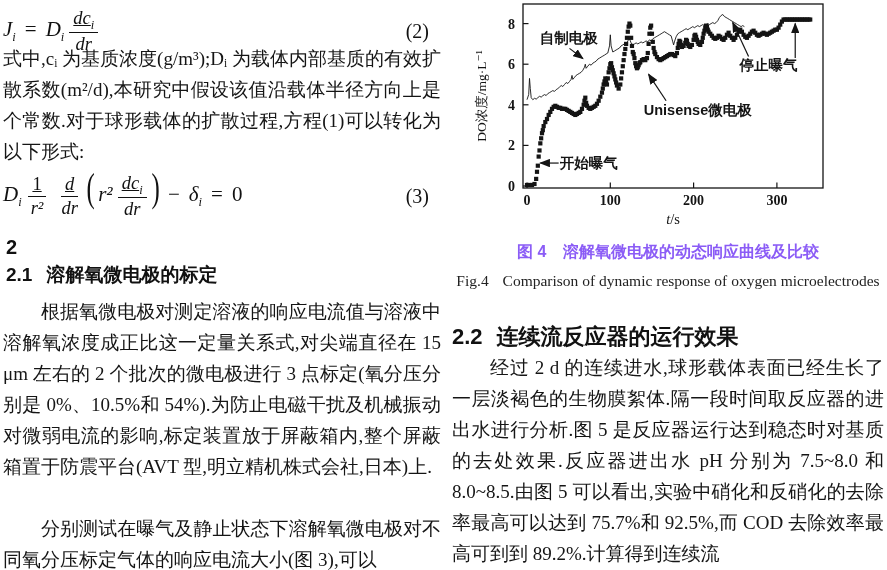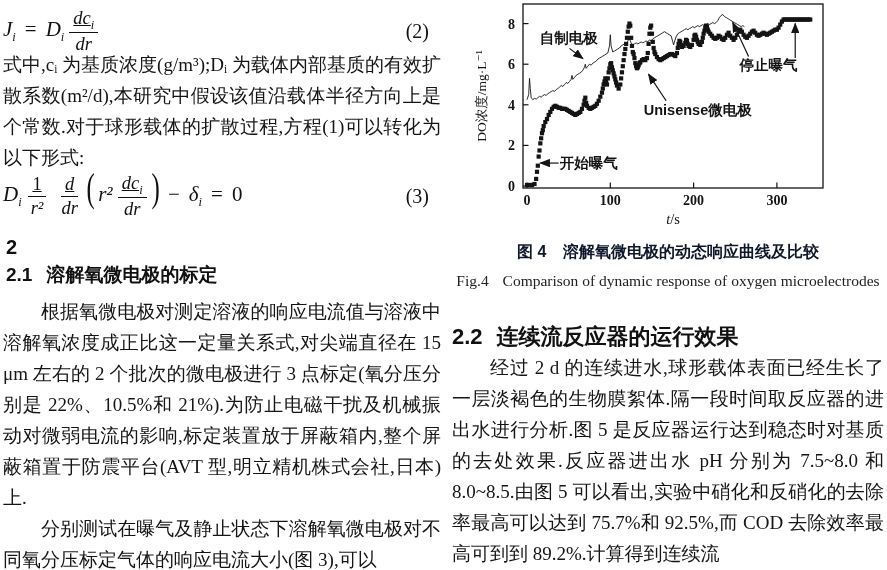--- a/index.html
+++ b/index.html
@@ -29,30 +29,30 @@
   .rm{font-style:normal;}
   .frac{display:inline-flex;flex-direction:column;align-items:center;
         vertical-align:middle;margin:0 5px;font-size:18.5px;line-height:1.2;}
   .frac .fnum{border-bottom:1.5px solid #111;padding:0 4px;text-align:center;text-decoration:underline;}
   .frac .fden{padding:0 4px;text-align:center;}
   .paren{font-size:40px;font-weight:400;transform:scaleX(.62);display:inline-block;
          font-style:normal;margin:0 -3px;line-height:0;}
   .eq-tag{position:absolute;right:12px;top:50%;transform:translateY(-50%);
           font-style:normal;font-size:20px;}
 
-  #para1{position:absolute;top:49px;left:0;width:438px;}
+  #para1{position:absolute;top:43px;left:0;width:438px;}
   #para21a{position:absolute;top:296px;left:0;width:438px;}
   #para21b{position:absolute;top:513px;left:0;width:438px;}
 
   
   #figure4{position:absolute;top:0;left:0;width:432px;}
   #figure4 svg{display:block;}
   #cap-cn{position:absolute;top:242px;left:0;width:432px;text-align:center;
           font-family:"Liberation Sans","DejaVu Sans",sans-serif;
-          font-weight:700;font-size:16px;color:#0f172a;}
+          font-weight:700;font-size:16px;color:#8b5cf6;}
   #cap-cn .cap-num{margin-right:12px;}
   #cap-en{position:absolute;top:272px;left:0;width:432px;text-align:center;
           font-size:15.5px;color:#222;}
   #cap-en .cap-num{margin-right:10px;}
   #para22{position:absolute;top:352px;left:0;width:432px;}
 </style>
 </head>
 <body>
 
 <div class="col" id="left-col">
@@ -83,21 +83,21 @@
 
   <h2 class="sec-h" id="h2-main">
     <span class="num">2</span>
   </h2>
 
   <h3 class="sec-h" id="h2-21">
     <span class="num">2.1</span>
     <span>溶解氧微电极的标定</span>
   </h3>
 
-  <p class="para indent" id="para21a">根据氧微电极对测定溶液的响应电流值与溶液中溶解氧浓度成正比这一定量关系式,对尖端直径在 15 μm 左右的 2 个批次的微电极进行 3 点标定(氧分压分别是 22%、10.5%和 21%).为防止电磁干扰及机械振动对微弱电流的影响,标定装置放于屏蔽箱内,整个屏蔽箱置于防震平台(AVT 型,明立精机株式会社,日本)上.</p>
+  <p class="para indent" id="para21a">根据氧微电极对测定溶液的响应电流值与溶液中溶解氧浓度成正比这一定量关系式,对尖端直径在 15 μm 左右的 2 个批次的微电极进行 3 点标定(氧分压分别是 0%、10.5%和 54%).为防止电磁干扰及机械振动对微弱电流的影响,标定装置放于屏蔽箱内,整个屏蔽箱置于防震平台(AVT 型,明立精机株式会社,日本)上.</p>
   <p class="para indent" id="para21b">分别测试在曝气及静止状态下溶解氧微电极对不同氧分压标定气体的响应电流大小(图 3),可以</p>
 </div>
 
 <div class="col" id="right-col">
 
   <div id="figure4">
     <svg width="432" height="232" viewBox="0 0 432 232" xmlns="http://www.w3.org/2000/svg">
         <defs>
           <marker id="ah" markerWidth="9" markerHeight="7" refX="8" refY="3.5" orient="auto">
             <path d="M0,0 L9,3.5 L0,7 Z" fill="#141414"></path>

